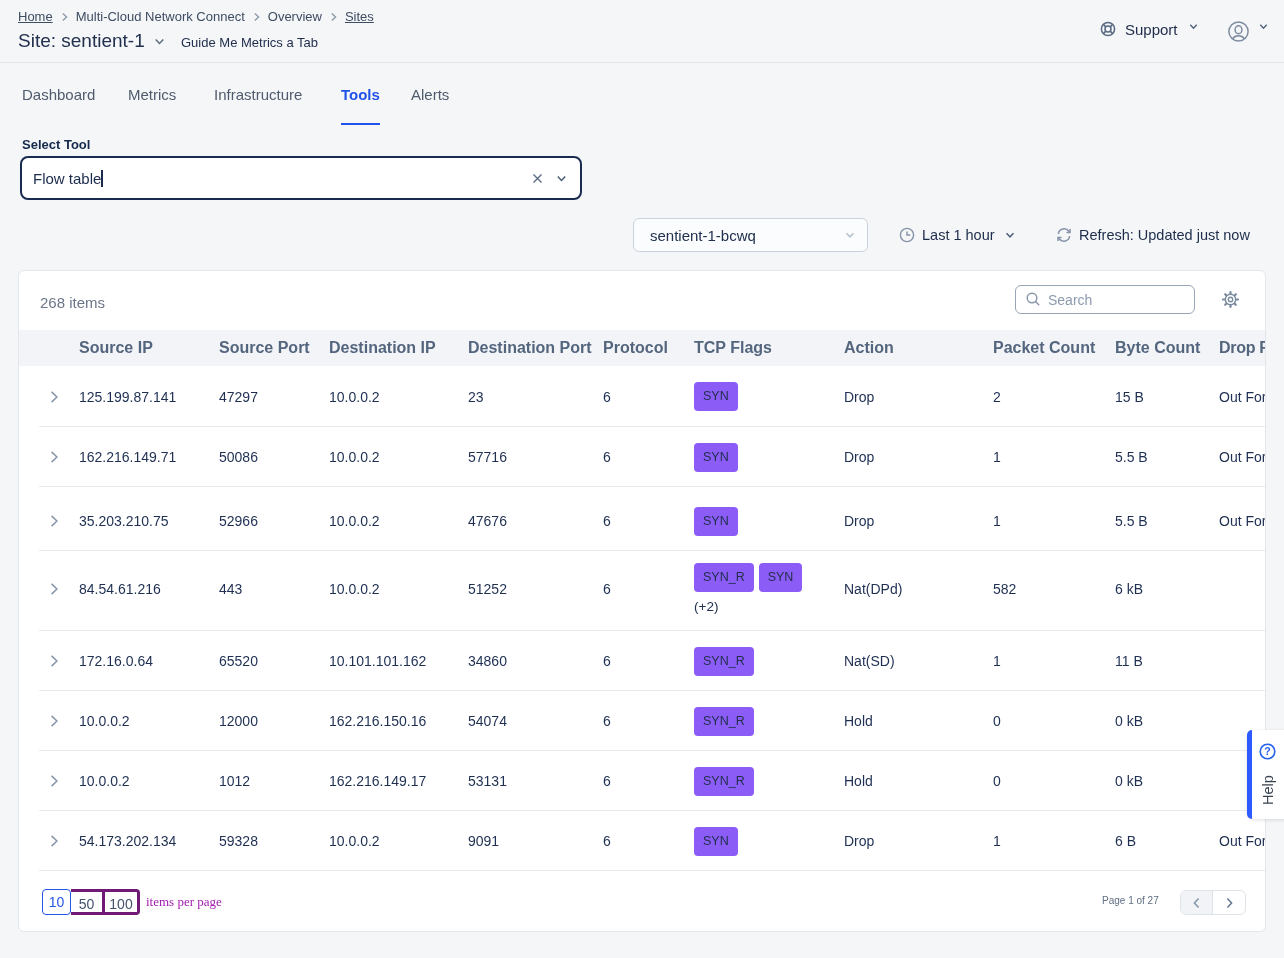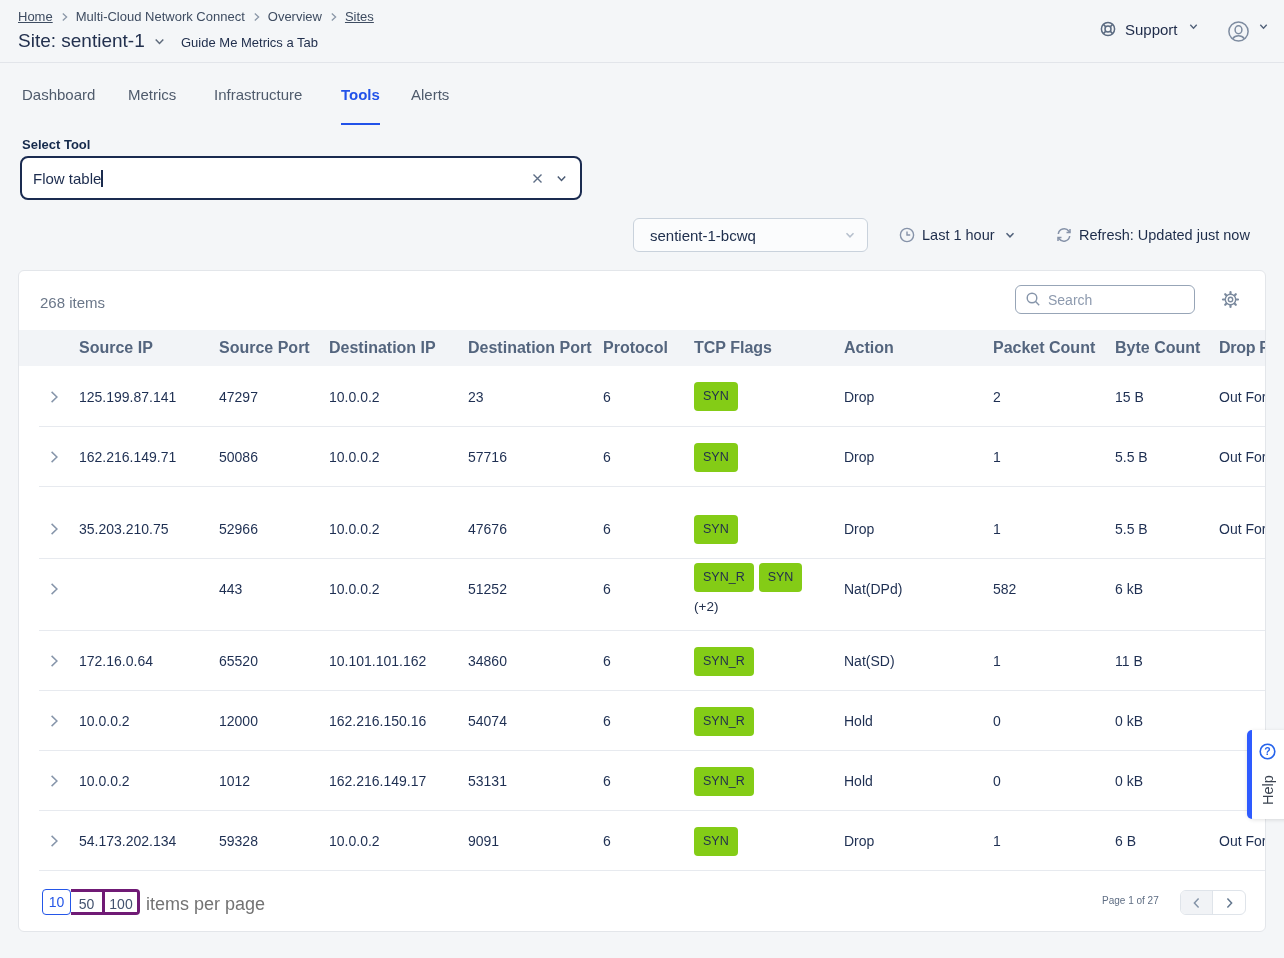--- a/index.html
+++ b/index.html
@@ -44,39 +44,39 @@
   .search { position:absolute; left:996px; top:14px; width:180px; height:29px; border:1px solid #97a5b7; border-radius:6px; display:flex; align-items:center; }
   .search .ph { margin-left:6px; font-size:14px; color:#8d9aae; }
   .gear { position:absolute; left:1202px; top:19px; }
 
   
   .thead { position:absolute; left:0; top:59px; width:1246px; height:36px; background:#f2f4f7; }
   .th { position:absolute; top:0; height:36px; line-height:36px; font-size:16px; font-weight:bold; color:#54657e; white-space:nowrap; }
   .row { position:absolute; left:0; width:1246px; }
   .rowsep { position:absolute; left:20px; right:0; bottom:0; height:1px; background:#e7eaef; }
   .cell { position:absolute; top:0; height:100%; display:flex; align-items:center; font-size:14px; color:#1e2f52; white-space:nowrap; }
-  .chip { display:inline-block; background:#84cc16; border-radius:4px; height:29px; line-height:29px; padding:0 9px; font-size:12.5px; color:#22304d; }
+  .chip { display:inline-block; background:#8b5cf6; border-radius:4px; height:29px; line-height:29px; padding:0 9px; font-size:12.5px; color:#22304d; }
   .x60  { left:60px; }
   .x200 { left:200px; }
   .x310 { left:310px; }
   .x449 { left:449px; }
   .x584 { left:584px; }
   .x675 { left:675px; }
   .x825 { left:825px; }
   .x974 { left:974px; }
   .x1096{ left:1096px; }
   .x1200{ left:1200px; }
   .exp { position:absolute; left:28px; top:50%; margin-top:-7px; }
 
   
   .pgroup { position:absolute; left:23px; top:618px; display:flex;justify-content:space-between; }
   .pbtn { height:26px; line-height:24px; text-align:center; font-size:14px; color:#42526e; background:#fff; border:3px solid #701a75; }
   .pbtn.last { border-radius:0 4px 4px 0; border-left:none; }
   .pbtn.sel { border:1.5px solid #2456e8; color:#2456e8; border-radius:4px; }
-  .ipp { position:absolute; left:127px; top:623px; font-size:18px; color:#737373; }
+  .ipp { position:absolute; left:127px; top:623px; font-size:13px; color:#a21caf;font-family:Liberation Serif, serif; }
   .pageinfo { position:absolute; left:1083px; top:624px; font-size:10px; color:#5f6e84; }
   .navgrp { position:absolute; left:1161px; top:619px; width:66px; height:25px; border:1px solid #dfe4ea; border-radius:6px; display:flex; overflow:hidden; }
   .navbtn { width:33px; display:flex; align-items:center; justify-content:center; }
   .navbtn.dis { background:#f1f3f6; border-right:1px solid #dfe4ea; }
 
   
   .help { position:absolute; left:1247px; top:730px; width:45px; height:89px; background:#fff; border-radius:8px 0 0 8px; box-shadow:0 1px 4px rgba(0,0,0,.12); }
   .help .stripe { position:absolute; left:0; top:0; width:5px; height:89px; background:#2e5bff; border-radius:8px 0 0 8px; }
   .help .htxt { position:absolute; left:4px; top:52px; width:34px; height:16px; font-size:14.5px; color:#3a4350; transform:rotate(-90deg); text-align:center; }
 </style>
@@ -247,21 +247,21 @@
         <span class="cell x584">6</span>
         <span class="cell x675">
           <span class="chip">SYN</span>
         </span>
         <span class="cell x825">Drop</span>
         <span class="cell x974">1</span>
         <span class="cell x1096">5.5 B</span>
         <span class="cell x1200">Out For</span>
         <i class="rowsep"></i>
       </div>
-    <div class="row" style="top:228px;height:60px">
+    <div class="row" style="top:220px;height:60px">
         <span class="exp"><svg width="14" height="14" viewBox="0 0 14 14">
             <path d="M4.6 1.9 L9.9 7 L4.6 12.1" stroke="#8695aa" stroke-width="1.5" fill="none"></path>
           </svg></span>
         <span class="cell x60">35.203.210.75</span>
         <span class="cell x200">52966</span>
         <span class="cell x310">10.0.0.2</span>
         <span class="cell x449">47676</span>
         <span class="cell x584">6</span>
         <span class="cell x675">
           <span class="chip">SYN</span>
@@ -269,20 +269,21 @@
         <span class="cell x825">Drop</span>
         <span class="cell x974">1</span>
         <span class="cell x1096">5.5 B</span>
         <span class="cell x1200">Out For</span>
         <i class="rowsep"></i>
       </div>
     <div class="row" style="top:276px;height:84px">
         <span class="exp"><svg width="14" height="14" viewBox="0 0 14 14">
             <path d="M4.6 1.9 L9.9 7 L4.6 12.1" stroke="#8695aa" stroke-width="1.5" fill="none"></path>
           </svg></span>
+        <span class="cell x60">84.54.61.216</span>
         <span class="cell x200">443</span>
         <span class="cell x310">10.0.0.2</span>
         <span class="cell x449">51252</span>
         <span class="cell x584">6</span>
         <span class="cell x675" style="display:block;top:16px;height:auto;"><span class="chip">SYN_R</span><span class="chip" style="margin-left:5px">SYN</span><div style="font-size:13.5px;color:#22304d;margin-top:7px">(+2)</div></span>
         <span class="cell x825">Nat(DPd)</span>
         <span class="cell x974">582</span>
         <span class="cell x1096">6 kB</span>
         <i class="rowsep"></i>
       </div>

